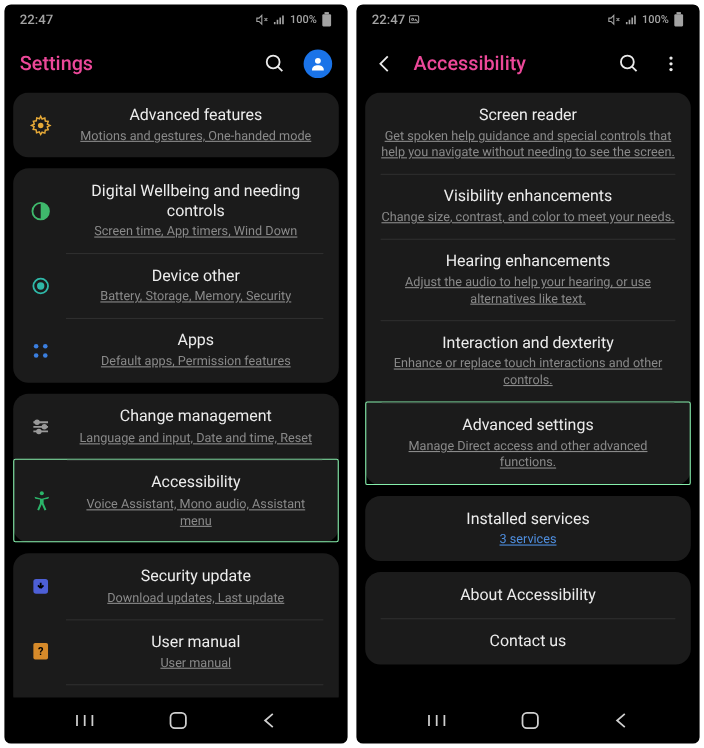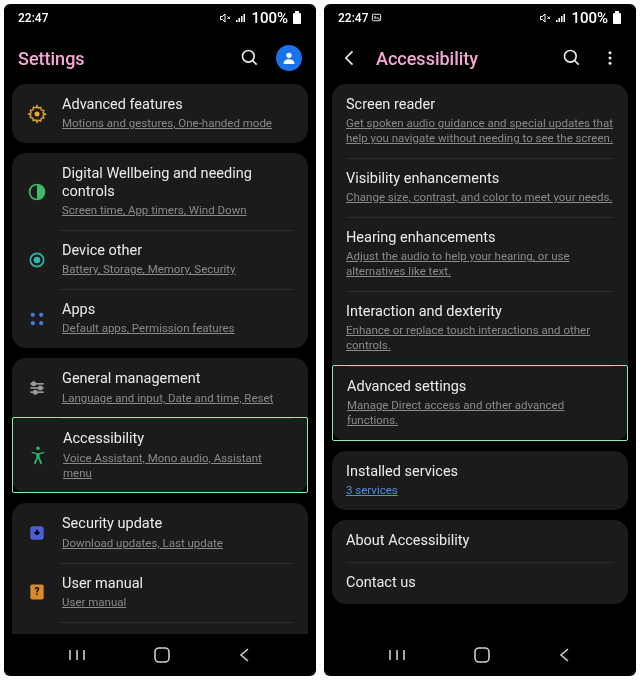--- a/index.html
+++ b/index.html
@@ -22,52 +22,53 @@
     color: #e0e0e0;
   }
   .statusbar {
     height: 28px;
     display: flex;
     align-items: center;
     justify-content: space-between;
     padding: 0 14px;
     font-size: 12px;
     font-weight: 500;
-    color: #ffffff;
+    color: #a3a3a3;
   }
   .status-right { display: flex; align-items: center; gap: 4px; }
-  .status-right span { font-size: 15px; }
+  .status-right span { font-size: 10px; }
   .header {
     height: 52px;
     display: flex;
     align-items: center;
     padding: 0 14px;
     gap: 14px;
   }
   .header .title {
     font-size: 18px;
     font-weight: 500;
-    color: #f9a8d4;
+    color: #ec4899;
     flex: 1;
   }
   .header .icon-btn {
     width: 24px; height: 24px;
     display: flex; align-items: center; justify-content: center;
     color: #eaeaea;
   }
   .avatar {
     width: 26px; height: 26px; border-radius: 50%;
     background: #1a73e8;
     display: flex; align-items: center; justify-content: center;
   }
   .content { flex: 1; padding: 0 8px; overflow: hidden; }
   .card {
     background: #1b1b1b;
     border-radius: 14px;
     margin-bottom: 10px;
+    text-align: center;
   }
   .item {
     display: flex;
     align-items: center;
     padding: 12px 14px;
     gap: 14px;
     position: relative;
   }
   .item + .item::before {
     content: "";
@@ -215,21 +216,21 @@
             <svg width="20" height="20" viewBox="0 0 24 24" fill="none" stroke="#9a9a9a" stroke-width="2">
               <line x1="4" y1="7" x2="20" y2="7"></line>
               <line x1="4" y1="12" x2="20" y2="12"></line>
               <line x1="4" y1="17" x2="20" y2="17"></line>
               <circle cx="8" cy="7" r="2" fill="#9a9a9a"></circle>
               <circle cx="16" cy="12" r="2" fill="#9a9a9a"></circle>
               <circle cx="10" cy="17" r="2" fill="#9a9a9a"></circle>
             </svg>
           </div>
           <div class="txt">
-            <div class="label">General management</div>
+            <div class="label">Change management</div>
             <div class="desc">Language and input, Date and time, Reset</div>
           </div>
         </div>
         <div class="item with-icon highlight">
           <div class="icon">
             <svg width="20" height="20" viewBox="0 0 24 24" fill="#2bb56a">
               <circle cx="12" cy="4" r="2.2"></circle>
               <path d="M4 8l8 2 8-2-1 2-5 1v4l3 7-2 1-3-7-3 7-2-1 3-7v-4l-5-1z"></path>
             </svg>
           </div>
@@ -337,21 +338,21 @@
           <circle cx="12" cy="19" r="2"></circle>
         </svg>
     </div>
   </div>
 
   <div class="content" id="right-content">
       <div class="card">
         <div class="item no-icon">
           <div class="txt">
             <div class="label">Screen reader</div>
-            <div class="desc">Get spoken audio guidance and special updates that help you navigate without needing to see the screen.</div>
+            <div class="desc">Get spoken help guidance and special controls that help you navigate without needing to see the screen.</div>
           </div>
         </div>
         <div class="item no-icon">
           <div class="txt">
             <div class="label">Visibility enhancements</div>
             <div class="desc">Change size, contrast, and color to meet your needs.</div>
           </div>
         </div>
         <div class="item no-icon">
           <div class="txt">

